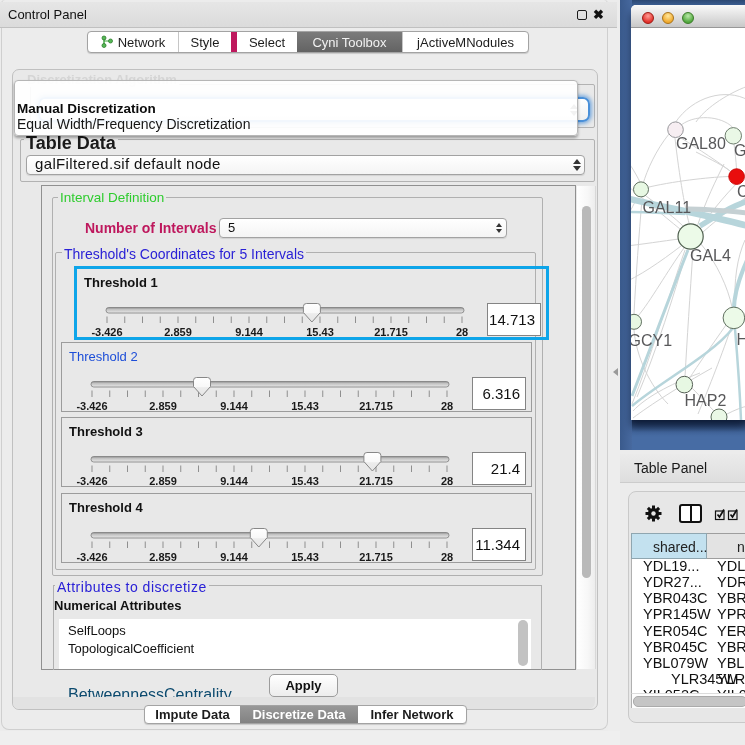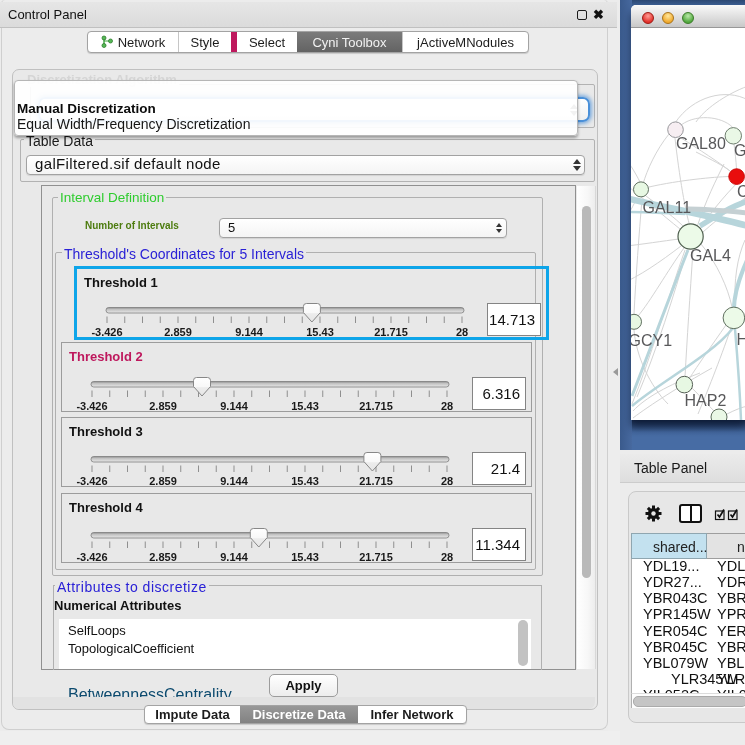--- a/index.html
+++ b/index.html
@@ -40,35 +40,35 @@
 
 <div class="abs" style="left:12px;top:69px;width:584px;height:639px;background:#e9e9e9;border:1px solid #c0c0c0;border-radius:7px;"></div>
 
 <div class="abs" style="left:30px;top:84px;width:563px;height:42px;border:1px solid #b2b2b2;border-radius:2px;"></div>
 <div class="txt" style="left:25px;top:72px;font-size:13px;font-weight:bold;color:#d5d5d5;background:#e9e9e9;padding:0 2px;">Discretization Algorithm</div>
 <div class="abs" style="left:38px;top:97px;width:548px;height:21px;background:linear-gradient(#fff,#f0f0f0);border:2px solid #4a90d9;border-radius:7px;box-shadow:0 0 4px 1.5px rgba(74,144,217,0.8);"></div>
 <div class="abs" style="left:570px;top:104px;width:0;height:0;border-left:4px solid transparent;border-right:4px solid transparent;border-bottom:5px solid #444;"></div>
 <div class="abs" style="left:570px;top:111px;width:0;height:0;border-left:4px solid transparent;border-right:4px solid transparent;border-top:5px solid #444;"></div>
 
 <div class="abs" style="left:20px;top:139px;width:573px;height:41px;border:1px solid #b2b2b2;border-radius:2px;"></div>
-<div class="txt" style="left:24px;top:133px;font-size:14px;font-weight:normal;color:#1a1a1a;background:#e9e9e9;padding:0 2px;">Table Data</div>
+<div class="txt" style="left:24px;top:133px;font-size:18px;font-weight:bold;color:#1a1a1a;background:#e9e9e9;padding:0 2px;">Table Data</div>
 <div class="abs" style="left:26px;top:154.5px;width:557px;height:18px;background:linear-gradient(#fff,#f4f4f4);border:1px solid #a2a2a2;border-radius:4px;box-shadow:0 1px 1px rgba(0,0,0,0.1);"></div>
 <div class="txt" style="left:35px;top:155px;font-size:15px;letter-spacing:0.35px;color:#111;">galFiltered.sif default node</div>
 <div class="abs" style="left:573px;top:158.5px;width:0;height:0;border-left:4px solid transparent;border-right:4px solid transparent;border-bottom:5px solid #333;"></div>
 <div class="abs" style="left:573px;top:165.5px;width:0;height:0;border-left:4px solid transparent;border-right:4px solid transparent;border-top:5px solid #333;"></div>
 
 <div class="abs" style="left:41px;top:185px;width:533px;height:483px;background:#e8e8e8;border:1px solid #909090;"></div>
 
 <div class="abs" style="left:577px;top:186px;width:18px;height:483px;background:linear-gradient(to right,#ffffff,#f7f7f7 60%,#ededed);border-right:1px solid #d8d8d8;"></div>
 <div class="abs" style="left:582px;top:206px;width:9px;height:372px;background:#b9b9b9;border-radius:5px;"></div>
 
 <div class="abs" style="left:52px;top:197px;width:489px;height:377px;border:1px solid #b0b0b0;border-radius:2px;"></div>
 <div class="txt" style="left:58px;top:190px;font-size:13.5px;color:#2ecc2e;background:#e8e8e8;padding:0 2px;">Interval Definition</div>
 
-<div class="txt" style="left:85px;top:219.5px;font-size:10px;font-weight:bold;color:#4d7c0f;">Number of Intervals</div>
+<div class="txt" style="left:85px;top:219.5px;font-size:14px;font-weight:bold;color:#be185d;">Number of Intervals</div>
 <div class="abs" style="left:219px;top:218px;width:286px;height:18px;background:linear-gradient(#fff,#f4f4f4);border:1px solid #a2a2a2;border-radius:4px;box-shadow:0 1px 1px rgba(0,0,0,0.1);"></div>
 <div class="txt" style="left:228px;top:219.5px;font-size:13px;color:#111;">5</div>
 <div class="abs" style="left:496px;top:222.5px;width:0;height:0;border-left:3.5px solid transparent;border-right:3.5px solid transparent;border-bottom:4.5px solid #333;"></div>
 <div class="abs" style="left:496px;top:228.5px;width:0;height:0;border-left:3.5px solid transparent;border-right:3.5px solid transparent;border-top:4.5px solid #333;"></div>
 
 <div class="abs" style="left:55px;top:252px;width:479px;height:316px;border:1px solid #b0b0b0;border-radius:2px;"></div>
 <div class="txt" style="left:62px;top:246px;font-size:14px;color:#2a21d6;background:#e8e8e8;padding:0 2px;">Threshold's Coordinates for 5 Intervals</div>
 
 <div class="abs" style="left:74px;top:266px;width:469px;height:68px;border:3px solid #0ea5e9;">
   <div class="txt" style="left:7px;top:6px;font-size:13px;font-weight:bold;color:#111;">Threshold 1</div>
@@ -112,21 +112,21 @@
         <text x="101.0" y="66.5" text-anchor="middle" font-size="11px" font-weight="bold" fill="#1a1a1a">2.859</text>
         <text x="172.0" y="66.5" text-anchor="middle" font-size="11px" font-weight="bold" fill="#1a1a1a">9.144</text>
         <text x="243.0" y="66.5" text-anchor="middle" font-size="11px" font-weight="bold" fill="#1a1a1a">15.43</text>
         <text x="314.0" y="66.5" text-anchor="middle" font-size="11px" font-weight="bold" fill="#1a1a1a">21.715</text>
         <text x="385.0" y="66.5" text-anchor="middle" font-size="11px" font-weight="bold" fill="#1a1a1a">28</text>
     <path d="M 226.4,37.5 Q 226.4,34.5 229.4,34.5 L 240.4,34.5 Q 243.4,34.5 243.4,37.5 L 243.4,43.5 L 234.9,53 L 226.4,43.5 Z" fill="url(#th0)" stroke="#878787" stroke-width="1"></path>
   </svg>
   <div class="abs" style="left:410px;top:33.5px;width:47px;height:31px;background:#fff;border:1px solid #848484;text-align:right;font-size:15px;color:#111;line-height:31px;padding-right:5px;">14.713</div>
 </div>
 <div class="abs" style="left:61px;top:342px;width:469px;height:68px;border:1px solid #9c9c9c;">
-  <div class="txt" style="left:7px;top:6px;font-size:13px;font-weight:bold;color:#be185d;">Threshold 2</div>
+  <div class="txt" style="left:7px;top:6px;font-size:13px;font-weight:normal;color:#1d4ed8;">Threshold 2</div>
   <svg style="position:absolute;left:0;top:0;" width="469" height="68" viewBox="0 0 469 68">
     <defs>
       <linearGradient id="trk1" x1="0" y1="0" x2="0" y2="1">
         <stop offset="0" stop-color="#8e8e8e"></stop>
             <stop offset="0.35" stop-color="#c2c2c2"></stop>
             <stop offset="1" stop-color="#e9e9e9"></stop>
       </linearGradient>
       <linearGradient id="th1" x1="0" y1="0" x2="0" y2="1">
         <stop offset="0" stop-color="#ffffff"></stop>
             <stop offset="0.5" stop-color="#f8f8f8"></stop>

